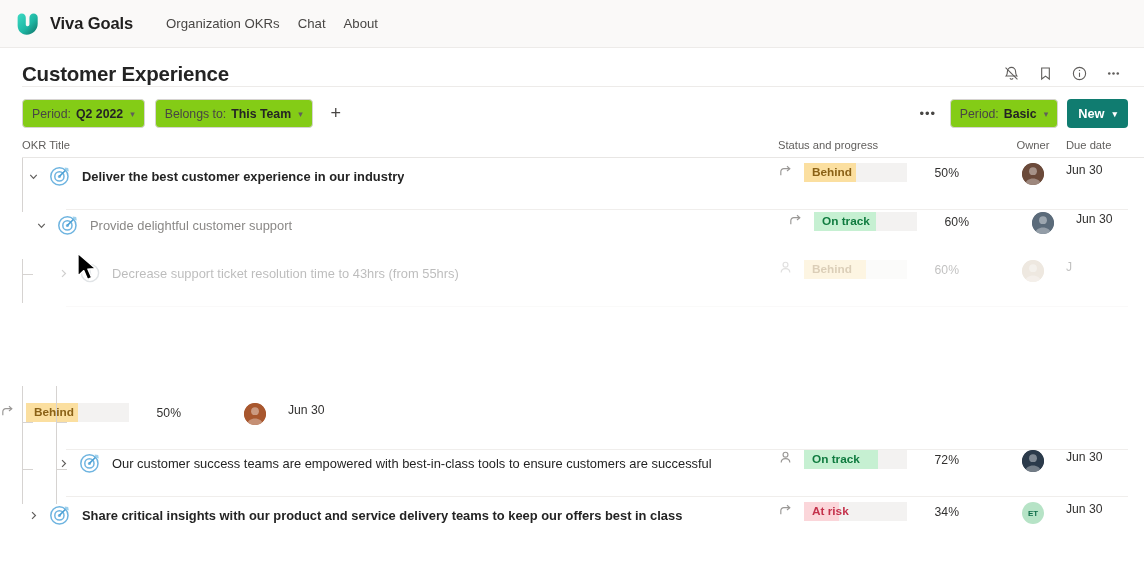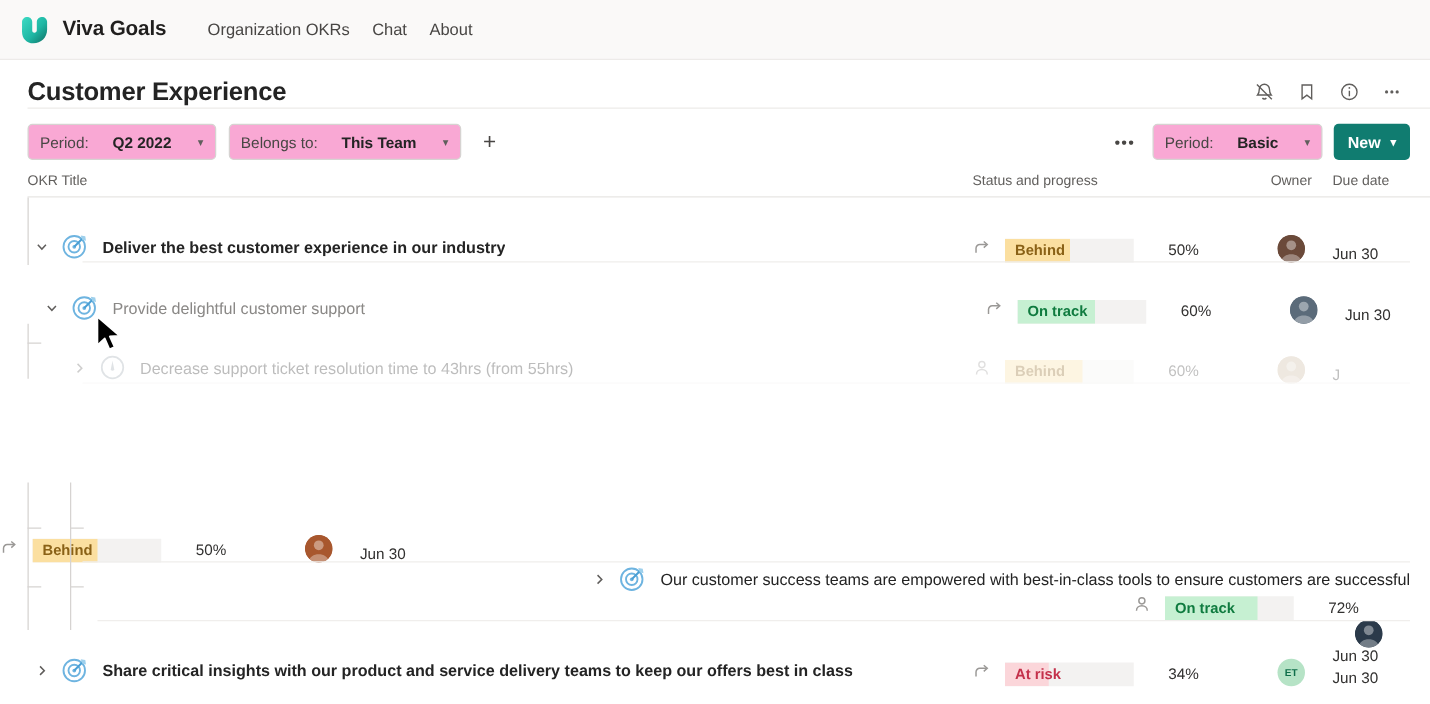--- a/index.html
+++ b/index.html
@@ -68,24 +68,24 @@
     height: 1px; background: #edebe9; margin: 0 0 0 22px;
     width: calc(100% - 22px);
   }
 
   
   .toolbar {
     display: flex; align-items: center; padding: 12px 16px 11px 22px;
     position: relative;
   }
   .pill {
-    display: flex; align-items: center; gap: 19px;
+    display: flex; align-items: center; gap: 5px;
     border: 1px solid #d6d3d1; border-radius: 4px;
     height: 29px; padding: 0 9px; font-size: 12.3px; color: #484644;
-    background: #f9a8d4; cursor: pointer; white-space: nowrap;
+    background: #84cc16; cursor: pointer; white-space: nowrap;
     margin-right: 10px;
     text-align: center;
   }
   .pill b { color: #242424; font-weight: bold; }
   .chev { font-size: 9px; color: #605e5c; margin-left: 2px; }
   .plus-btn {
     width: 26px; height: 26px; display:flex; align-items:center;
     justify-content:center; font-size: 18px; color: #484644; cursor: pointer;
     border-radius: 4px; font-weight: 300;
   }
@@ -107,21 +107,21 @@
 
   
   .col-head {
     display: flex; align-items: center;
     font-size: 11.2px; color: #605e5c;
     padding: 0 16px 6px 22px; position: relative;
   }
   .table-rule { height: 1px; background: #e8e6e4; margin-left: 22px; }
 
   .row {
-    display: flex; align-items: flex-end; height: 47px;
+    display: flex; align-items: flex-start; height: 47px;
     position: relative; padding-right: 16px;
   }
   .row-sep {
     position: absolute; left: 66px; right: 16px; bottom: 0;
     height: 1px; background: #f0eeec;
   }
   .title-cell { display: flex; align-items: center; flex: 1; min-width: 0; }
   .twisty {
     width: 22px; height: 22px; display: flex; align-items: center;
     justify-content: center; color: #605e5c; cursor: pointer; flex: 0 0 auto;
@@ -401,21 +401,21 @@
           <svg width="22" height="22" viewBox="0 0 22 22">
             <circle cx="11" cy="11" r="11" fill="#a8572e"></circle>
             <circle cx="11" cy="8.2" r="3.9" fill="rgba(255,255,255,0.40)"></circle>
             <path d="M2.6 22 c1-4.6 4.4-6.6 8.4-6.6 s7.4 2 8.4 6.6 z" fill="rgba(255,255,255,0.34)"></path>
           </svg>
         </div>
       </div>
       <div class="due" style="transform:translateX(0px);">Jun 30</div>
       <div class="row-sep"></div>
     </div>
-    <div class="row" style="position: absolute; top: 292px; left: 12px; right: 0px; flex-direction: column;">
+    <div class="row" style="position: absolute; top: 292px; left: 0px; right: 0px;">
       <div class="title-cell" style="padding-left:52px;">
         <div class="twisty">
           <svg width="13" height="13" viewBox="0 0 16 16" fill="none" stroke="currentColor" stroke-width="1.45">
             <path d="M6.2 3.8 L10.4 8 L6.2 12.2"></path>
           </svg>
         </div>
         <div class="okr-icon"><svg width="26" height="26" viewBox="0 0 26 26" style="opacity:1">
             <circle cx="12.4" cy="13.4" r="8.6" fill="none" stroke="#6eb4e0" stroke-width="1.5"></circle>
             <circle cx="12.4" cy="13.4" r="4.6" fill="none" stroke="#6eb4e0" stroke-width="1.5"></circle>
             <circle cx="12.4" cy="13.4" r="1.5" fill="#6eb4e0"></circle>

